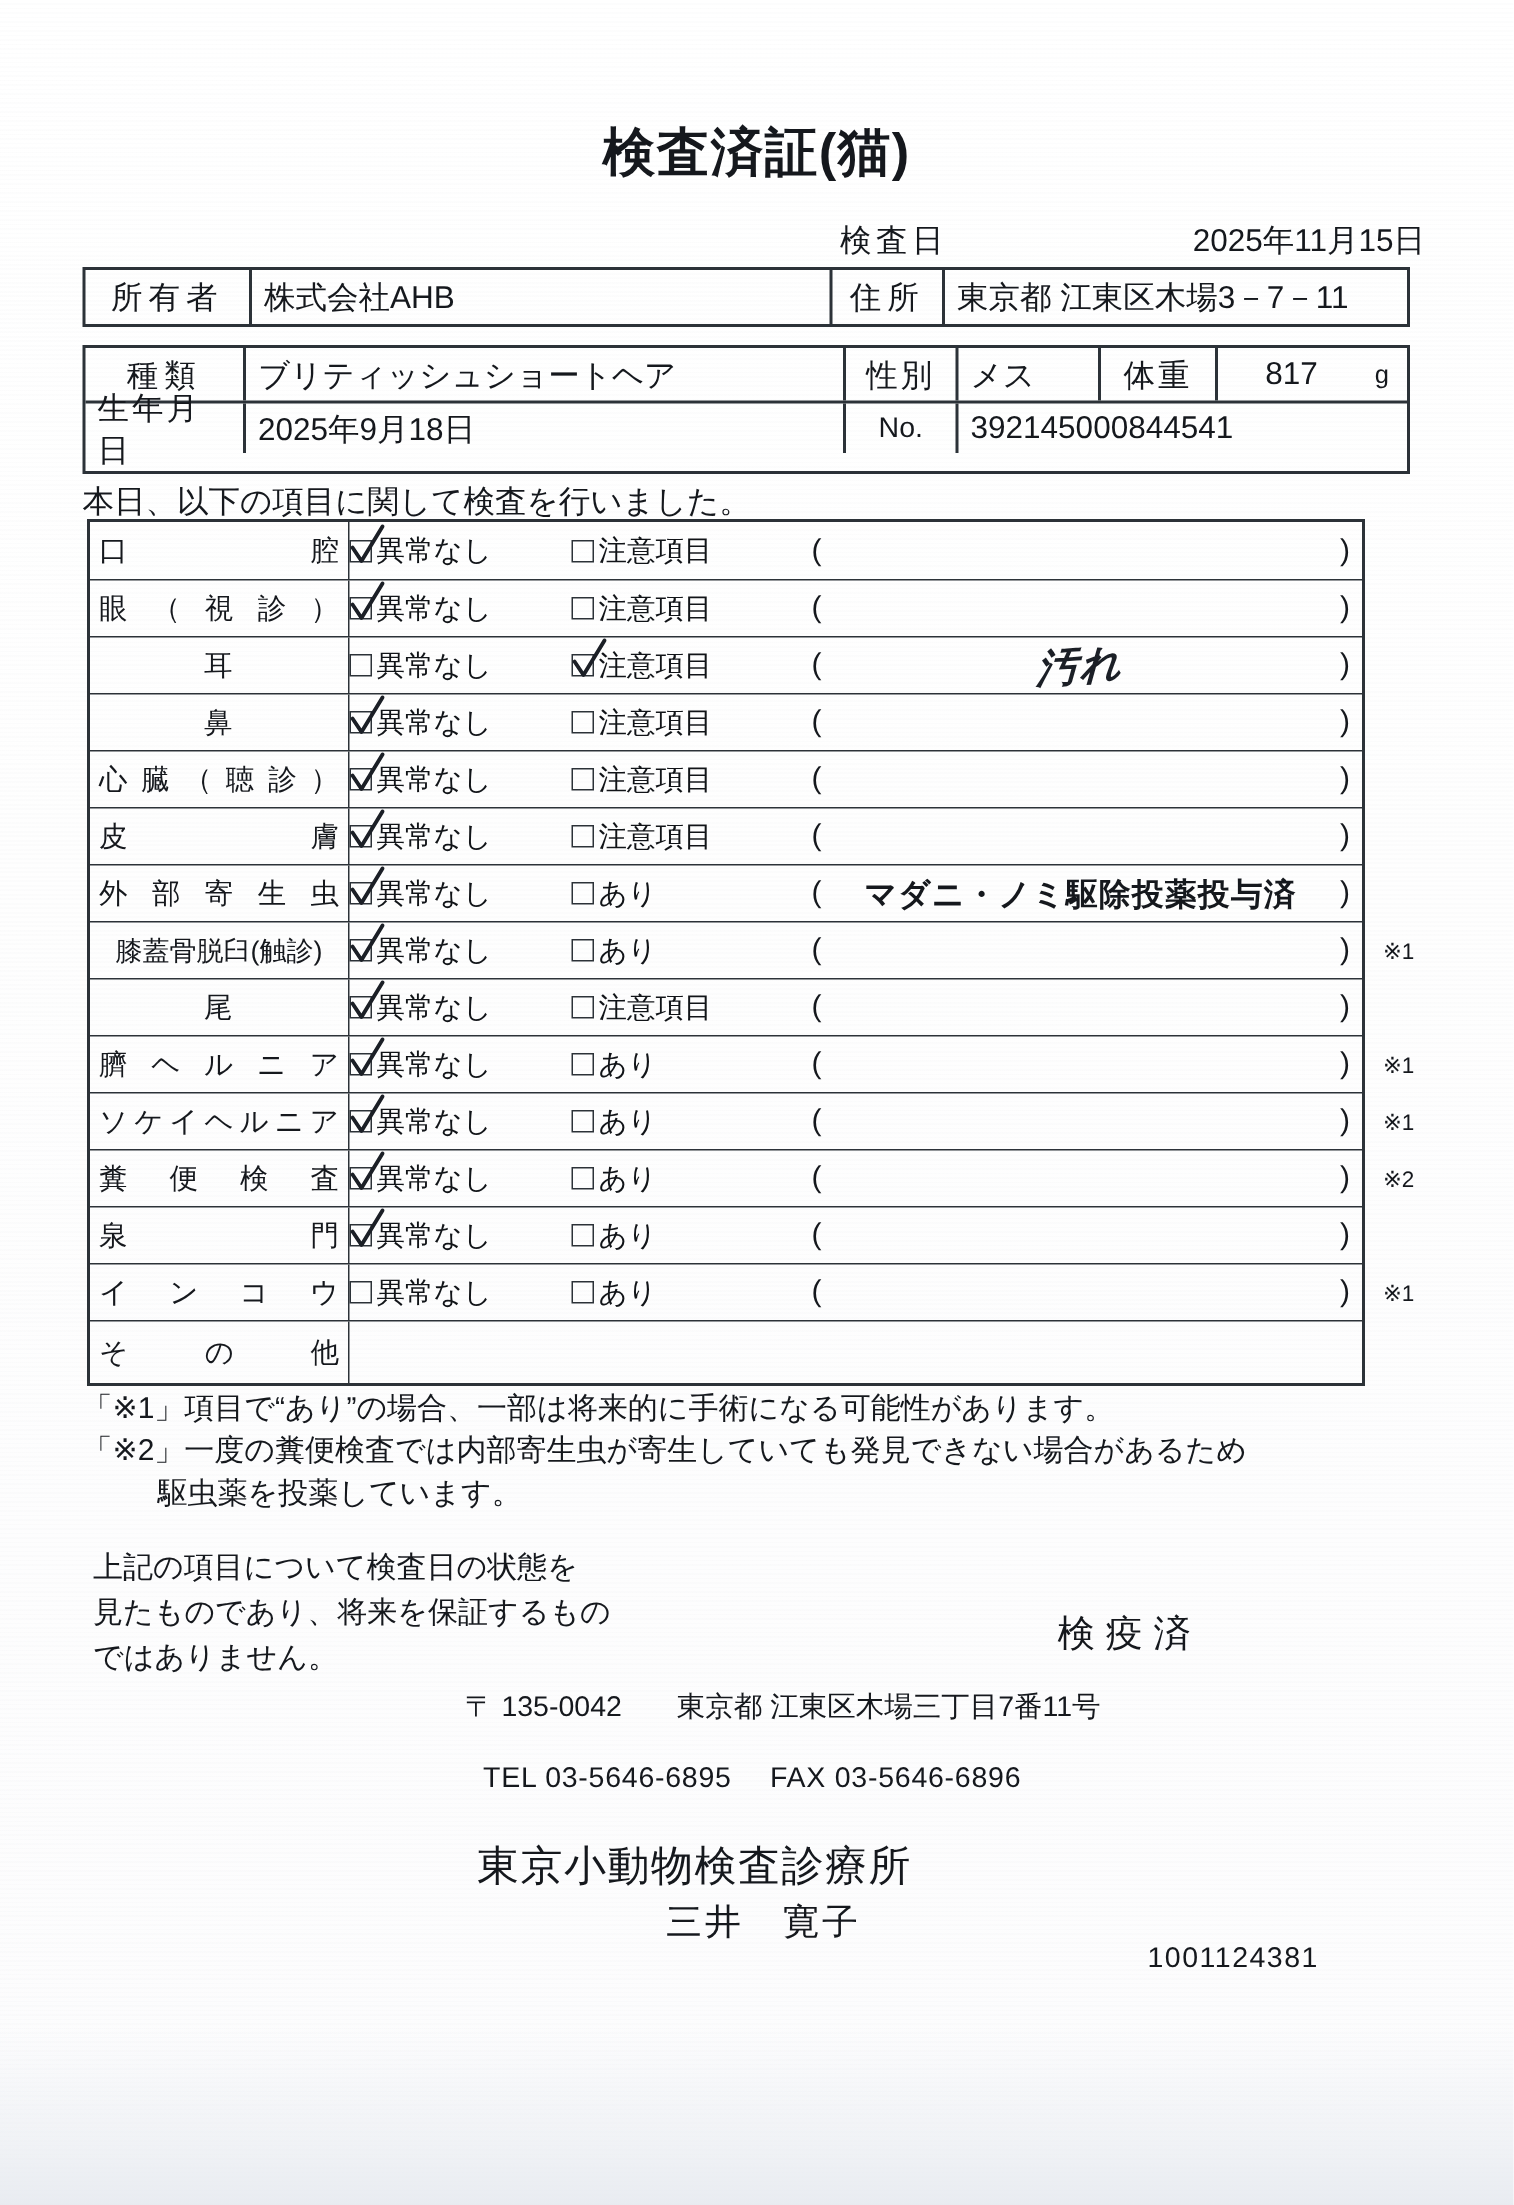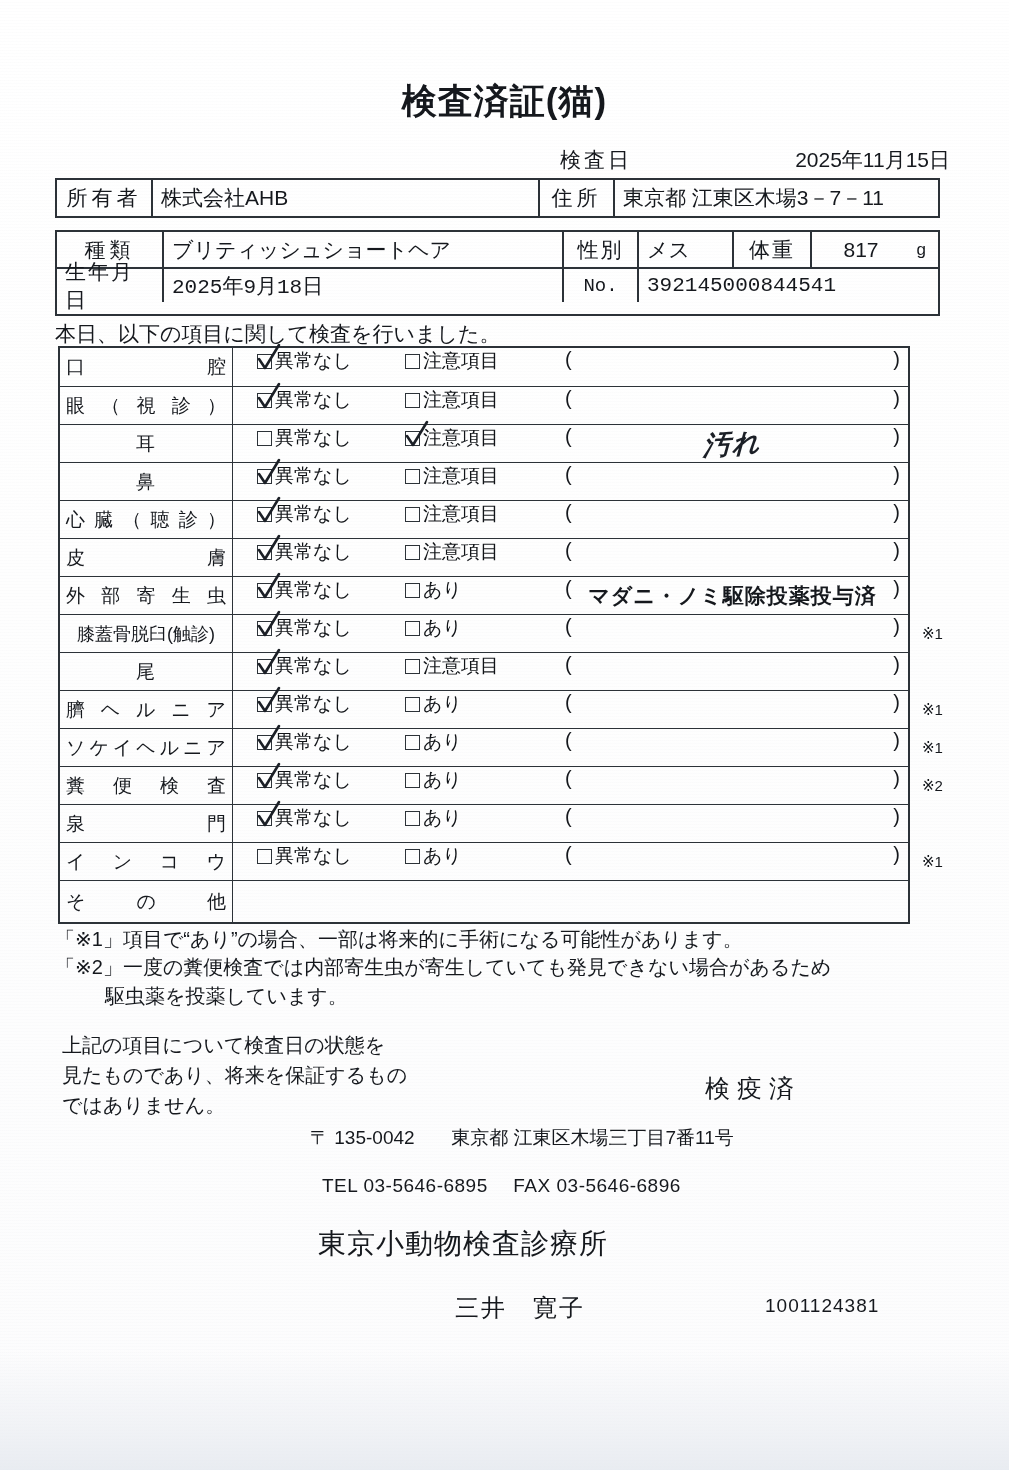--- a/index.html
+++ b/index.html
@@ -56,26 +56,26 @@
   .cell{
     box-sizing:border-box;
     display:flex;align-items:center;
     font-size:21px;
     padding:0 8px;
     color:#15181d;
   }
   .cell.lbl{justify-content:center;letter-spacing:2px;}
   .cell.val{justify-content:flex-start;}
   .bl{border-left:2px solid #2c3238;}
-  .bt{border-top:2px solid #2c3238;font-family:Liberation Mono, monospace;}
+  .bt{border-top:2px solid #2c3238;}
 
   
   #owner-table{left:55px;top:178px;width:885px;height:40px;}
   #owner-table .cellrow{height:36px;}
-  #owner-table .c-lbl1{width:94px;justify-content:center;letter-spacing:4px;}
+  #owner-table .c-lbl1{width:109px;justify-content:center;letter-spacing:4px;}
   #owner-table .c-val1{width:387px;}
   #owner-table .c-lbl2{width:75px;justify-content:center;letter-spacing:4px;}
   #owner-table .c-val2{flex:1;}
 
   
   #info-table{left:55px;top:230px;width:885px;height:86px;}
   #info-table .cellrow{height:35px;}
   #info-table .k-lbl{width:105px;justify-content:center;letter-spacing:4px;}
   #info-table .k-val{width:400px;}
   #info-table .s-lbl{width:75px;justify-content:center;letter-spacing:2px;}
@@ -115,23 +115,23 @@
     padding:0 6px;
     height:100%;
     color:#15181d;
   }
   .ck-label.spread{justify-content:space-between;}
   .ck-label.center{justify-content:center;letter-spacing:1px;}
   .ck-label.tight{justify-content:center;letter-spacing:0px;font-size:18px;}
   .ck-body{
     flex:1;height:100%;
     border-left:1.5px solid #2c3238;
-    display:flex;align-items:flex-start;
+    display:flex;align-items:center;
     box-sizing:border-box;
-    padding-left:24px;
+    padding-left:0;
     position:relative;
   }
   .opt{
     display:flex;align-items:center;
     font-size:19px;position:relative;
   }
   .opt.first{width:148px;}
   .opt.second{width:160px;}
   .box{
     width:15px;height:15px;
@@ -207,22 +207,22 @@
   .tel-line{
     position:absolute;left:322px;top:1175px;
     font-size:19px;letter-spacing:.5px;color:#15181d;
   }
   .tel-line .sep{display:inline-block;width:14px;}
   .clinic-name{
     position:absolute;left:318px;top:1225px;
     font-size:28px;letter-spacing:1px;color:#15181d;
   }
   .doctor-name{
-    position:absolute;left:455px;top:1265px;
-    font-size:24px;letter-spacing:2px;color:#15181d;margin-top:27px;
+    position:absolute;left:444px;top:1265px;
+    font-size:24px;letter-spacing:2px;color:#15181d;
   }
   .refno{
     position:absolute;left:765px;top:1295px;
     font-size:19px;letter-spacing:1px;color:#15181d;
   }
 </style>
 </head>
 <body>
 
 <div class="page">

